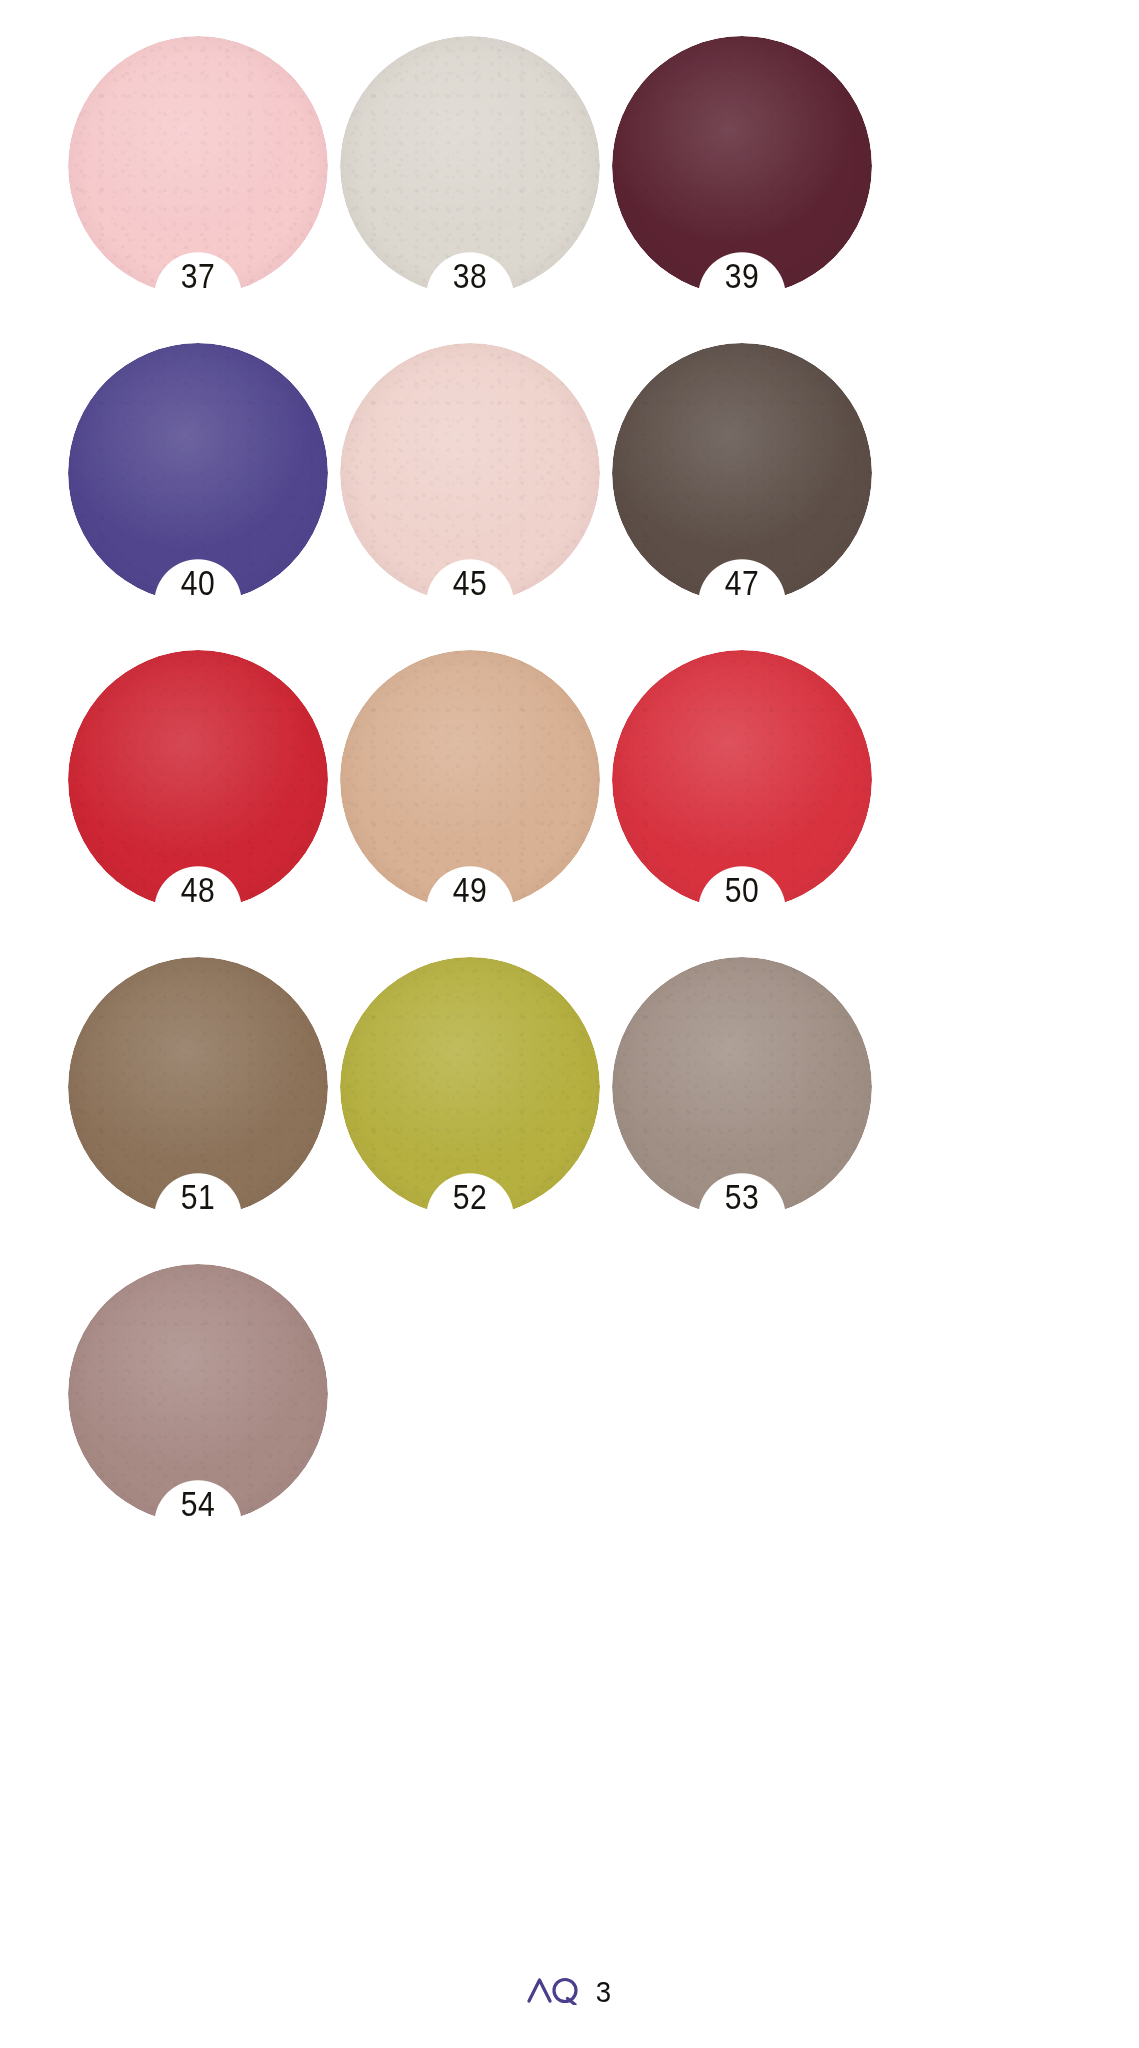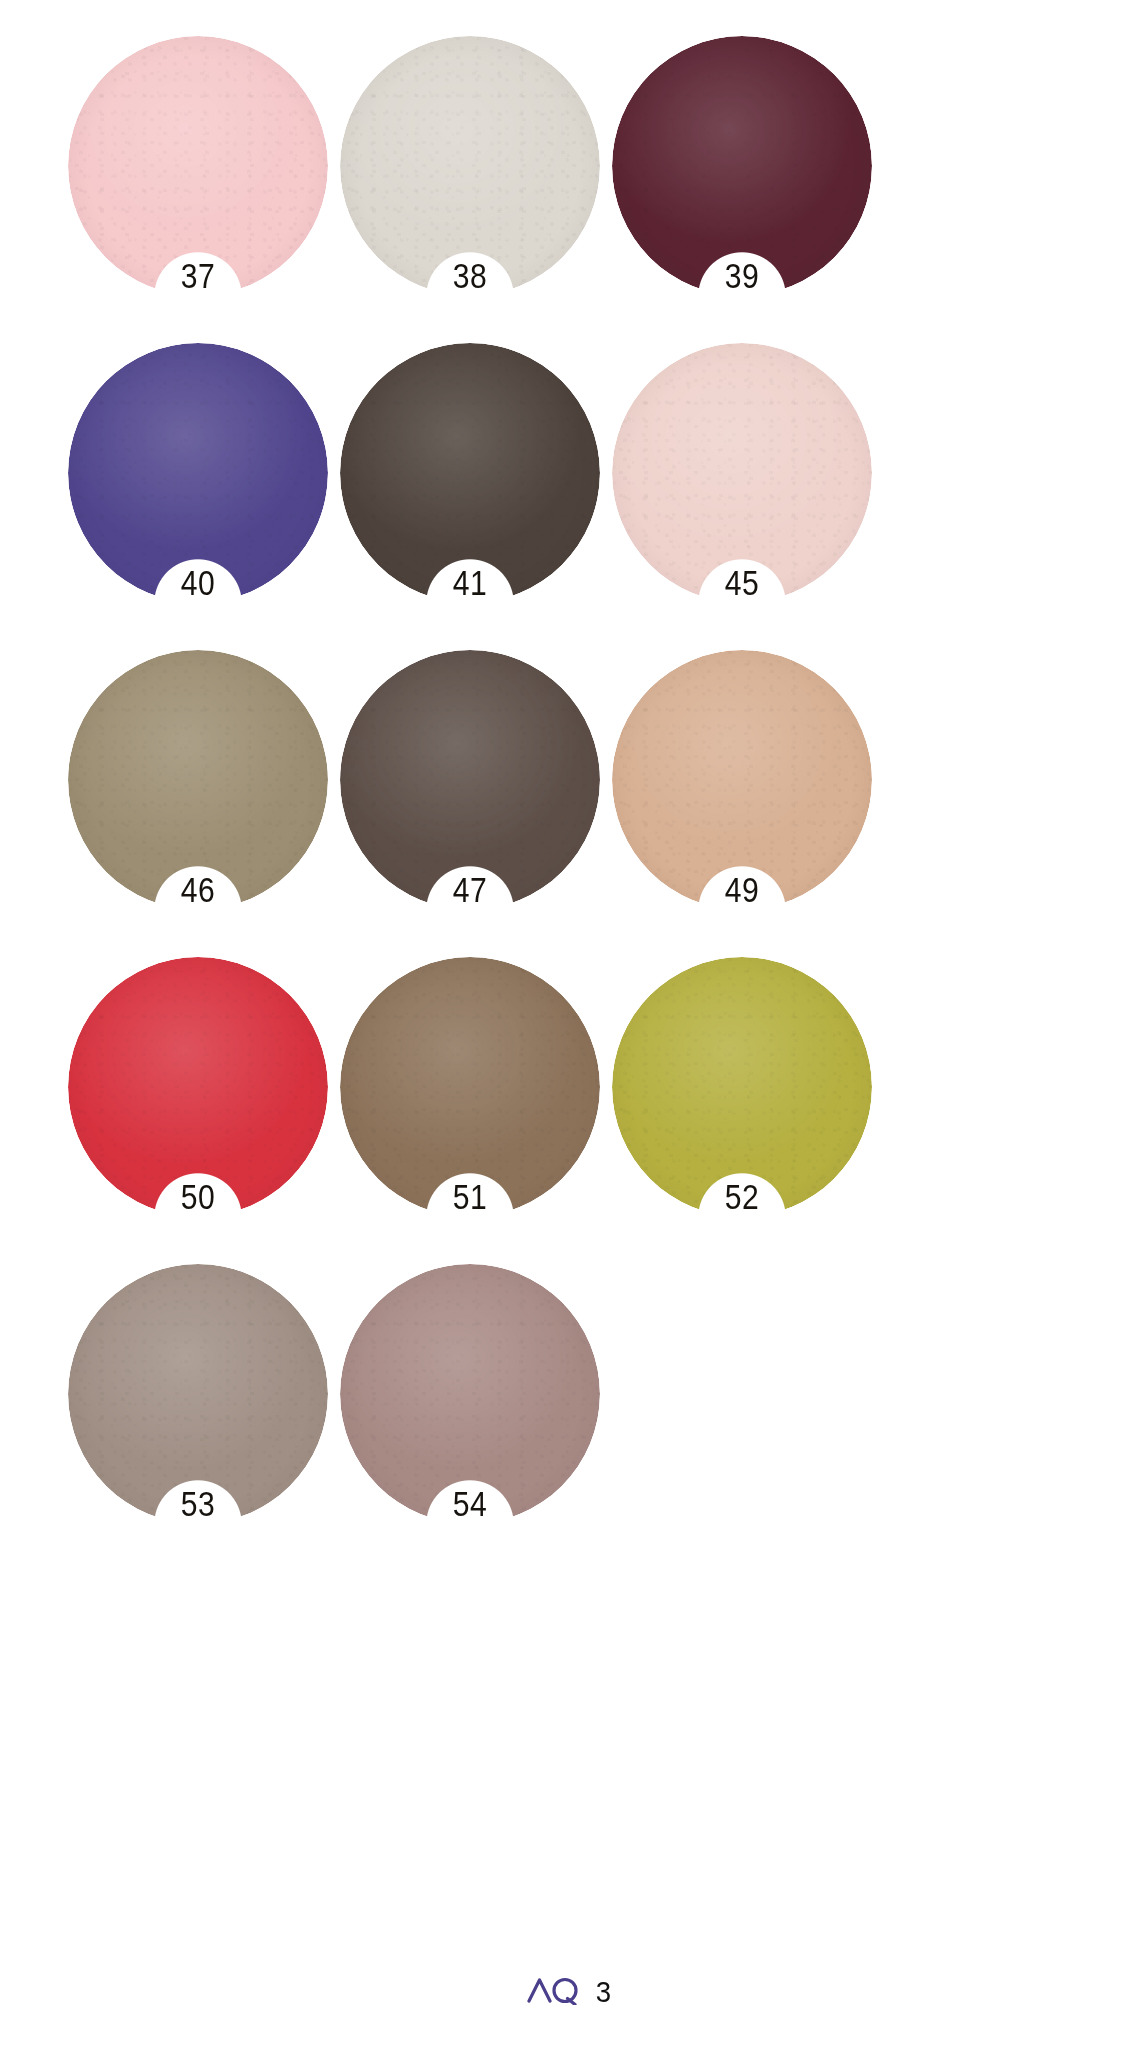--- a/index.html
+++ b/index.html
@@ -174,49 +174,41 @@
       <div class="swatch-cell">
         <div class="swatch-disc">
           <div class="disc-fill" style="background-color: rgb(81, 70, 142);"></div>
           <div class="disc-grain"></div>
           <div class="disc-shade"></div>
         </div>
         <div class="swatch-number">40</div>
       </div>
       <div class="swatch-cell">
         <div class="swatch-disc">
-          <div class="disc-fill" style="background-color: rgb(78, 67, 60);"></div>
-          <div class="disc-grain"></div>
-          <div class="disc-shade"></div>
-        </div>
-        <div class="swatch-number">41</div>
-      </div>
-      <div class="swatch-cell">
-        <div class="swatch-disc">
           <div class="disc-fill" style="background-color: rgb(239, 210, 204);"></div>
           <div class="disc-grain"></div>
           <div class="disc-shade"></div>
         </div>
         <div class="swatch-number">45</div>
       </div>
       <div class="swatch-cell">
         <div class="swatch-disc">
-          <div class="disc-fill" style="background-color: rgb(156, 142, 114);"></div>
-          <div class="disc-grain"></div>
-          <div class="disc-shade"></div>
-        </div>
-        <div class="swatch-number">46</div>
-      </div>
-      <div class="swatch-cell">
-        <div class="swatch-disc">
           <div class="disc-fill" style="background-color: rgb(93, 79, 72);"></div>
           <div class="disc-grain"></div>
           <div class="disc-shade"></div>
         </div>
         <div class="swatch-number">47</div>
+      </div>
+      <div class="swatch-cell">
+        <div class="swatch-disc">
+          <div class="disc-fill" style="background-color: rgb(206, 38, 52);"></div>
+          <div class="disc-grain"></div>
+          <div class="disc-shade"></div>
+        </div>
+        <div class="swatch-number">48</div>
       </div>
       <div class="swatch-cell">
         <div class="swatch-disc">
           <div class="disc-fill" style="background-color: rgb(216, 176, 147);"></div>
           <div class="disc-grain"></div>
           <div class="disc-shade"></div>
         </div>
         <div class="swatch-number">49</div>
       </div>
       <div class="swatch-cell">

